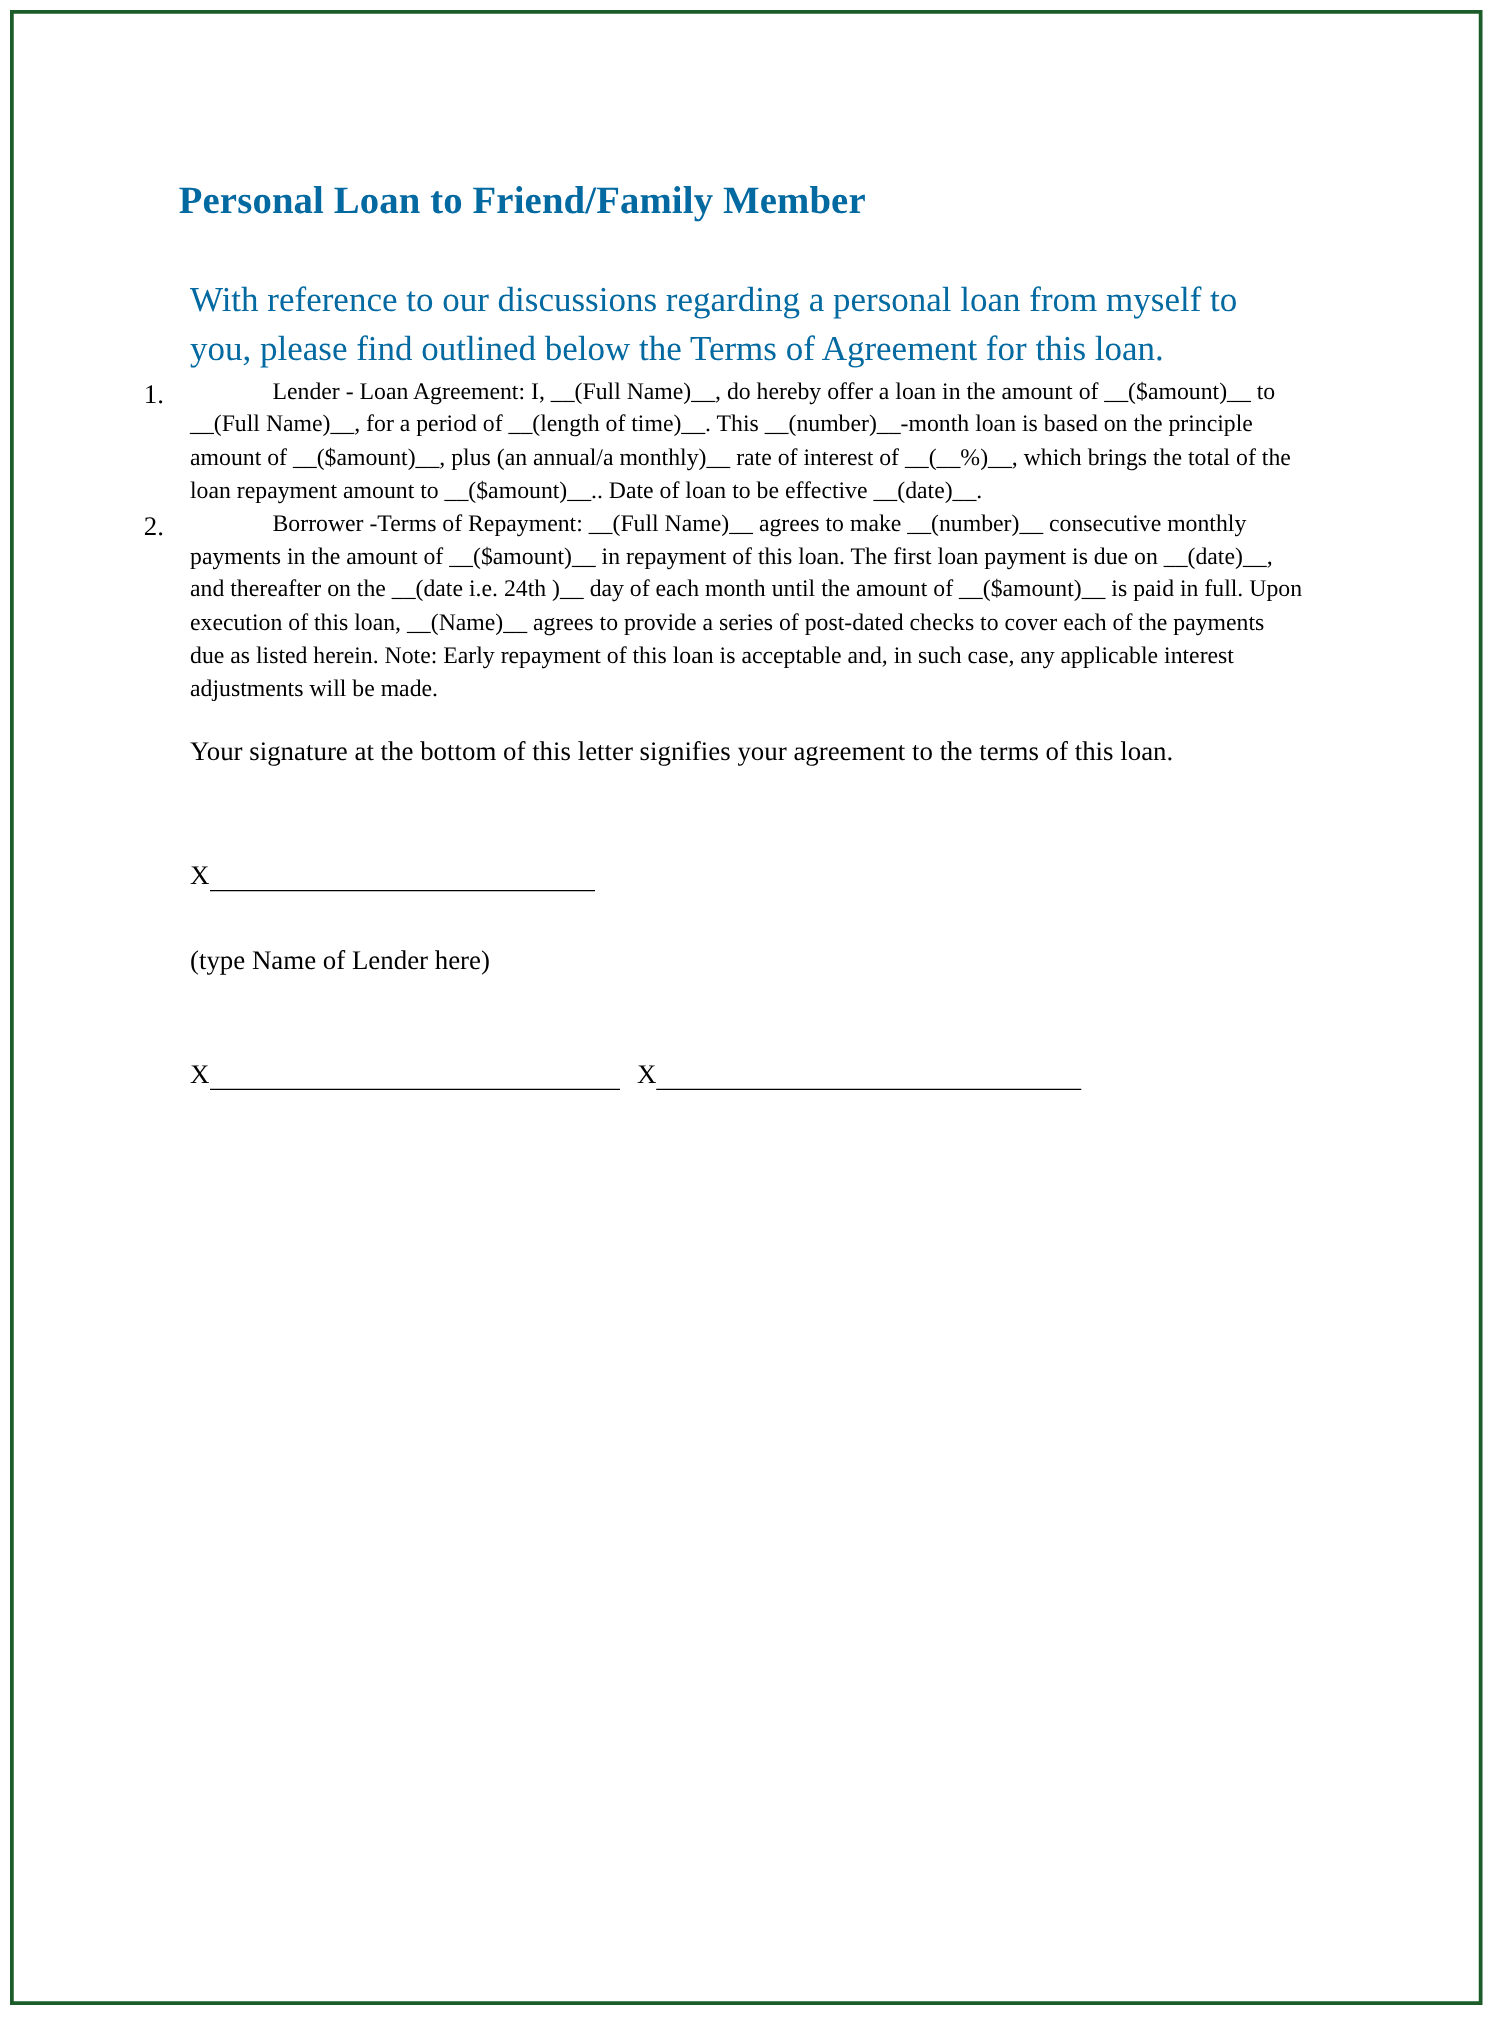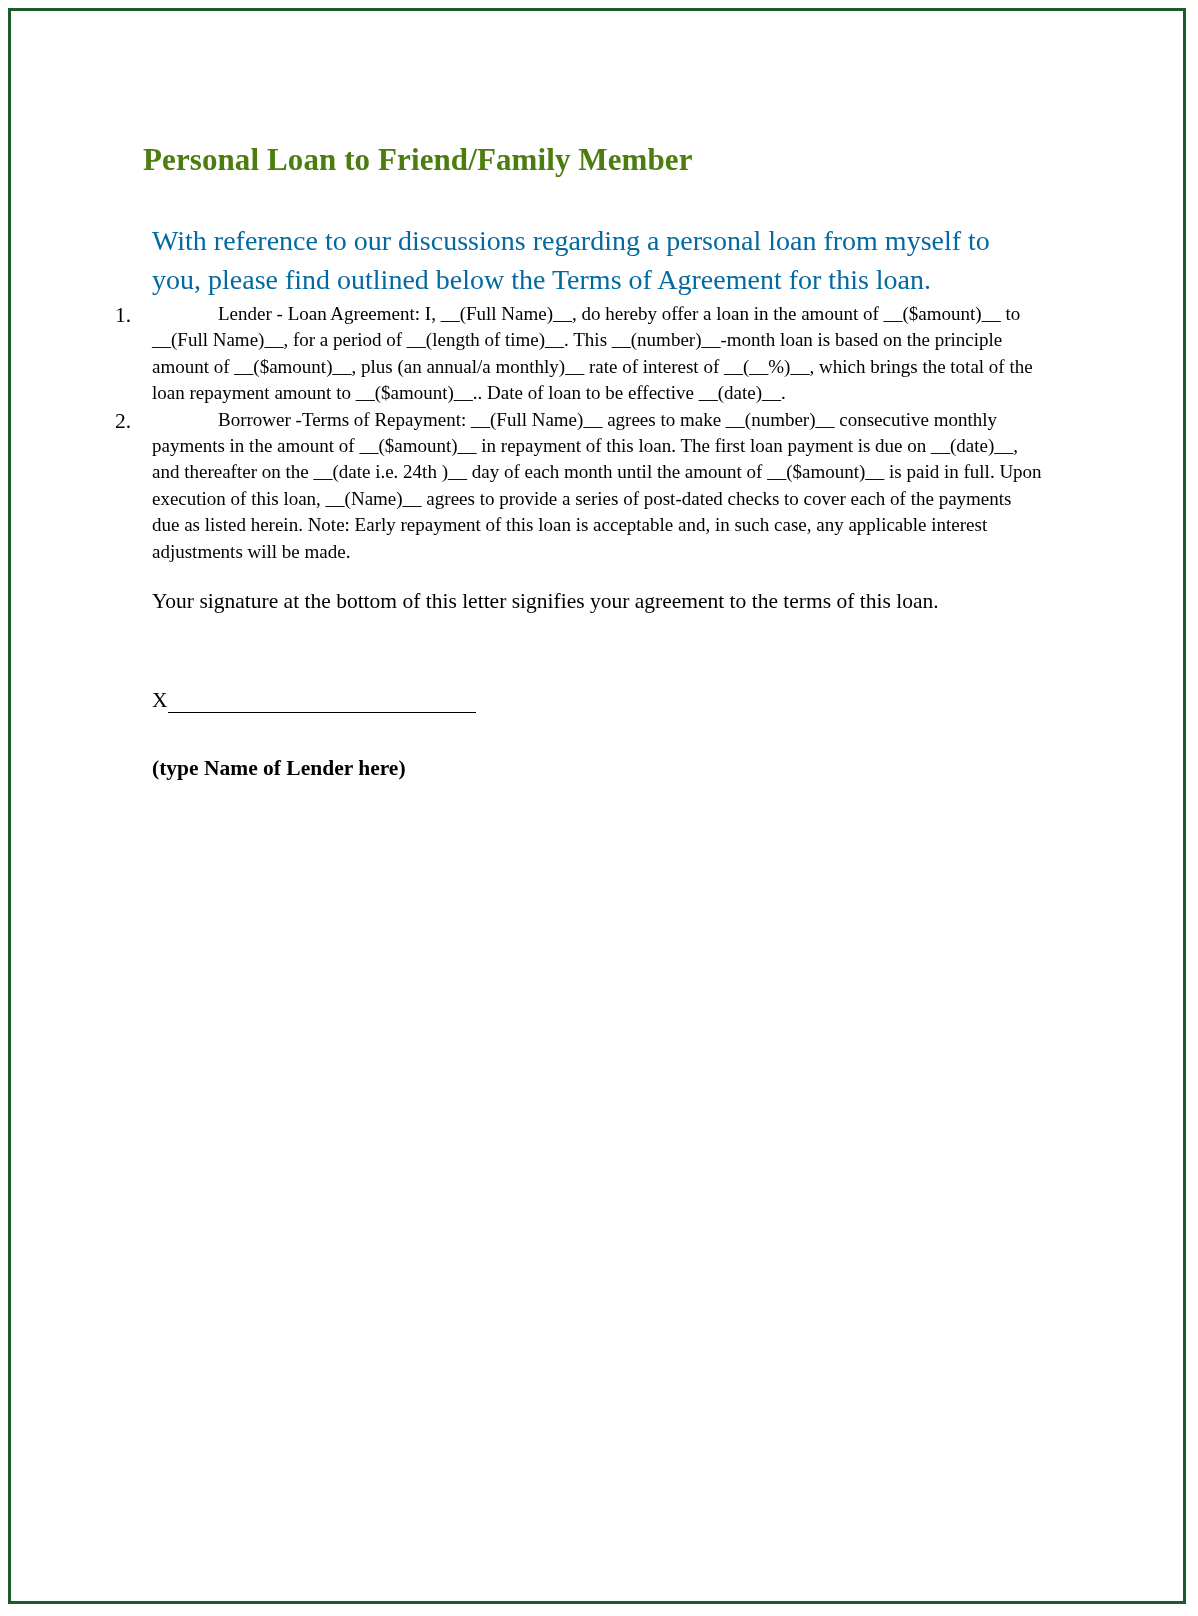--- a/index.html
+++ b/index.html
@@ -23,21 +23,21 @@
     box-sizing: border-box;
     background: #ffffff;
   }
   .doc {
     position: absolute;
     left: 132px;
     top: 130px;
     width: 900px;
   }
   .doc-title {
-    color: #4d7c0f;
+    color: #0369a1;
     font-size: 31px;
     font-weight: bold;
     letter-spacing: 0.1px;
     margin: 0 0 44px 0;
     line-height: 1.2;
   }
   .intro {
     font-size: 28px;
     line-height: 1.39;
     color: #0369a1;
@@ -93,21 +93,20 @@
     height: 17px;
   }
   .rule-a { width: 308px; }
   .rule-b { width: 328px; }
   .rule-c { width: 340px; }
   .gap-sm { display: inline-block; width: 14px; }
   .note-line {
     font-size: 21.5px;
     color: #000000;
     margin-left: 9px;
-    font-weight: bold;
   }
 </style>
 </head>
 <body>
 
 <div class="page-frame">
   <div class="doc">
 
     <h1 class="doc-title">Personal Loan to Friend/Family Member</h1>
 
@@ -135,18 +134,21 @@
 
     <div class="spacer-md"></div>
 
     <p class="note-line">(type Name of Lender here)</p>
 
     <div class="spacer-md"></div>
 
 
     <div class="spacer-md"></div>
 
+    <div class="sig-line-row">
+      <span class="sig-x">X</span><span class="rule rule-b"></span><span class="gap-sm"></span><span class="sig-x">X</span><span class="rule rule-c"></span>
+    </div>
 
     <div class="spacer-md"></div>
 
 
   </div>
 </div>
 
 </body></html>

